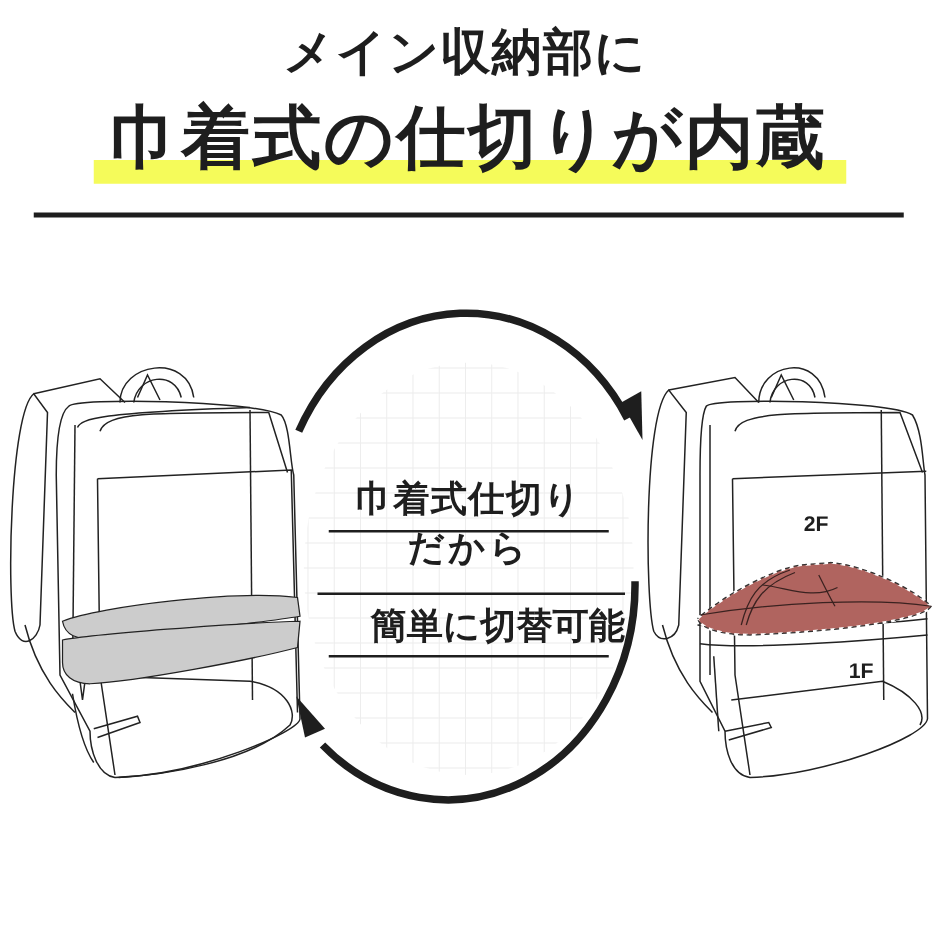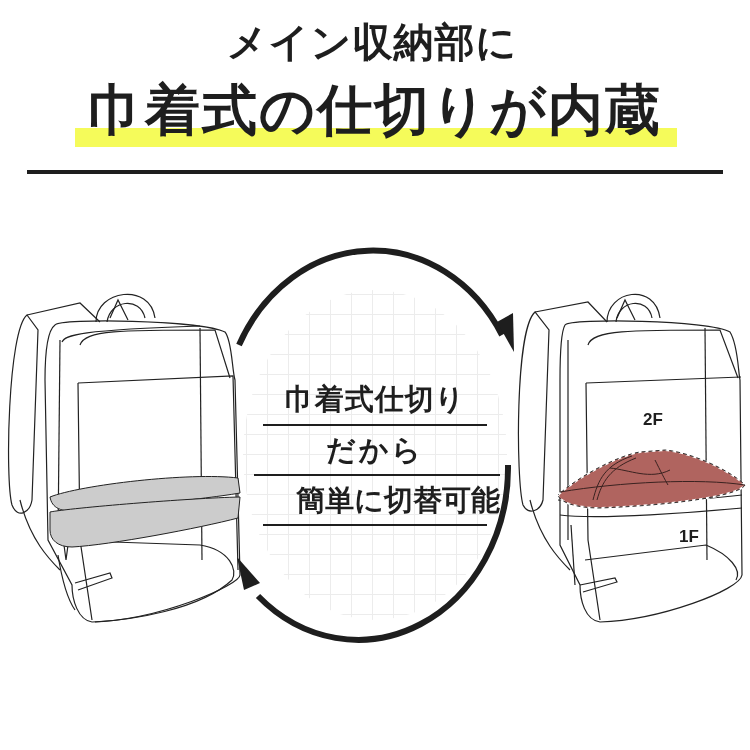--- a/index.html
+++ b/index.html
@@ -13,21 +13,21 @@
   .rule { position: absolute; left: 27px; top: 170px; width: 696px; height: 4px; background: #1e1e1e; }
   .grid-circle { position: absolute; left: 243px; top: 290px; width: 264px; height: 330px;
                  border-radius: 50%;
                  background-image:
                    linear-gradient(#ececec 1px, transparent 1px),
                    linear-gradient(90deg, #ececec 1px, transparent 1px);
                  background-size: 21px 20px; background-position: 3px 4px; }
   .center-text { position: absolute; left: 250px; width: 250px; text-align: center;
                  font-size: 29px; line-height: 36px; font-weight: bold; color: #1e1e1e; }
   .ct1 { top: 381px; letter-spacing: 1px; }
-  .ct2 { top: 432px; letter-spacing: 3px; }
+  .ct2 { top: 420px; letter-spacing: 3px; }
   .ct3 { top: 482px; letter-spacing: 0px; text-align: right; }
   .ct-line { position: absolute; height: 2px; background: #1e1e1e; }
   .label-f { position: absolute; font-family: Liberation Sans, sans-serif; font-weight: bold;
              font-size: 17px; color: #1e1e1e; }
   svg { position: absolute; left: 0; top: 0; }
 </style>
 </head>
 <body>
 
 <div class="highlight" style="background:#f5fb5a;"></div>

